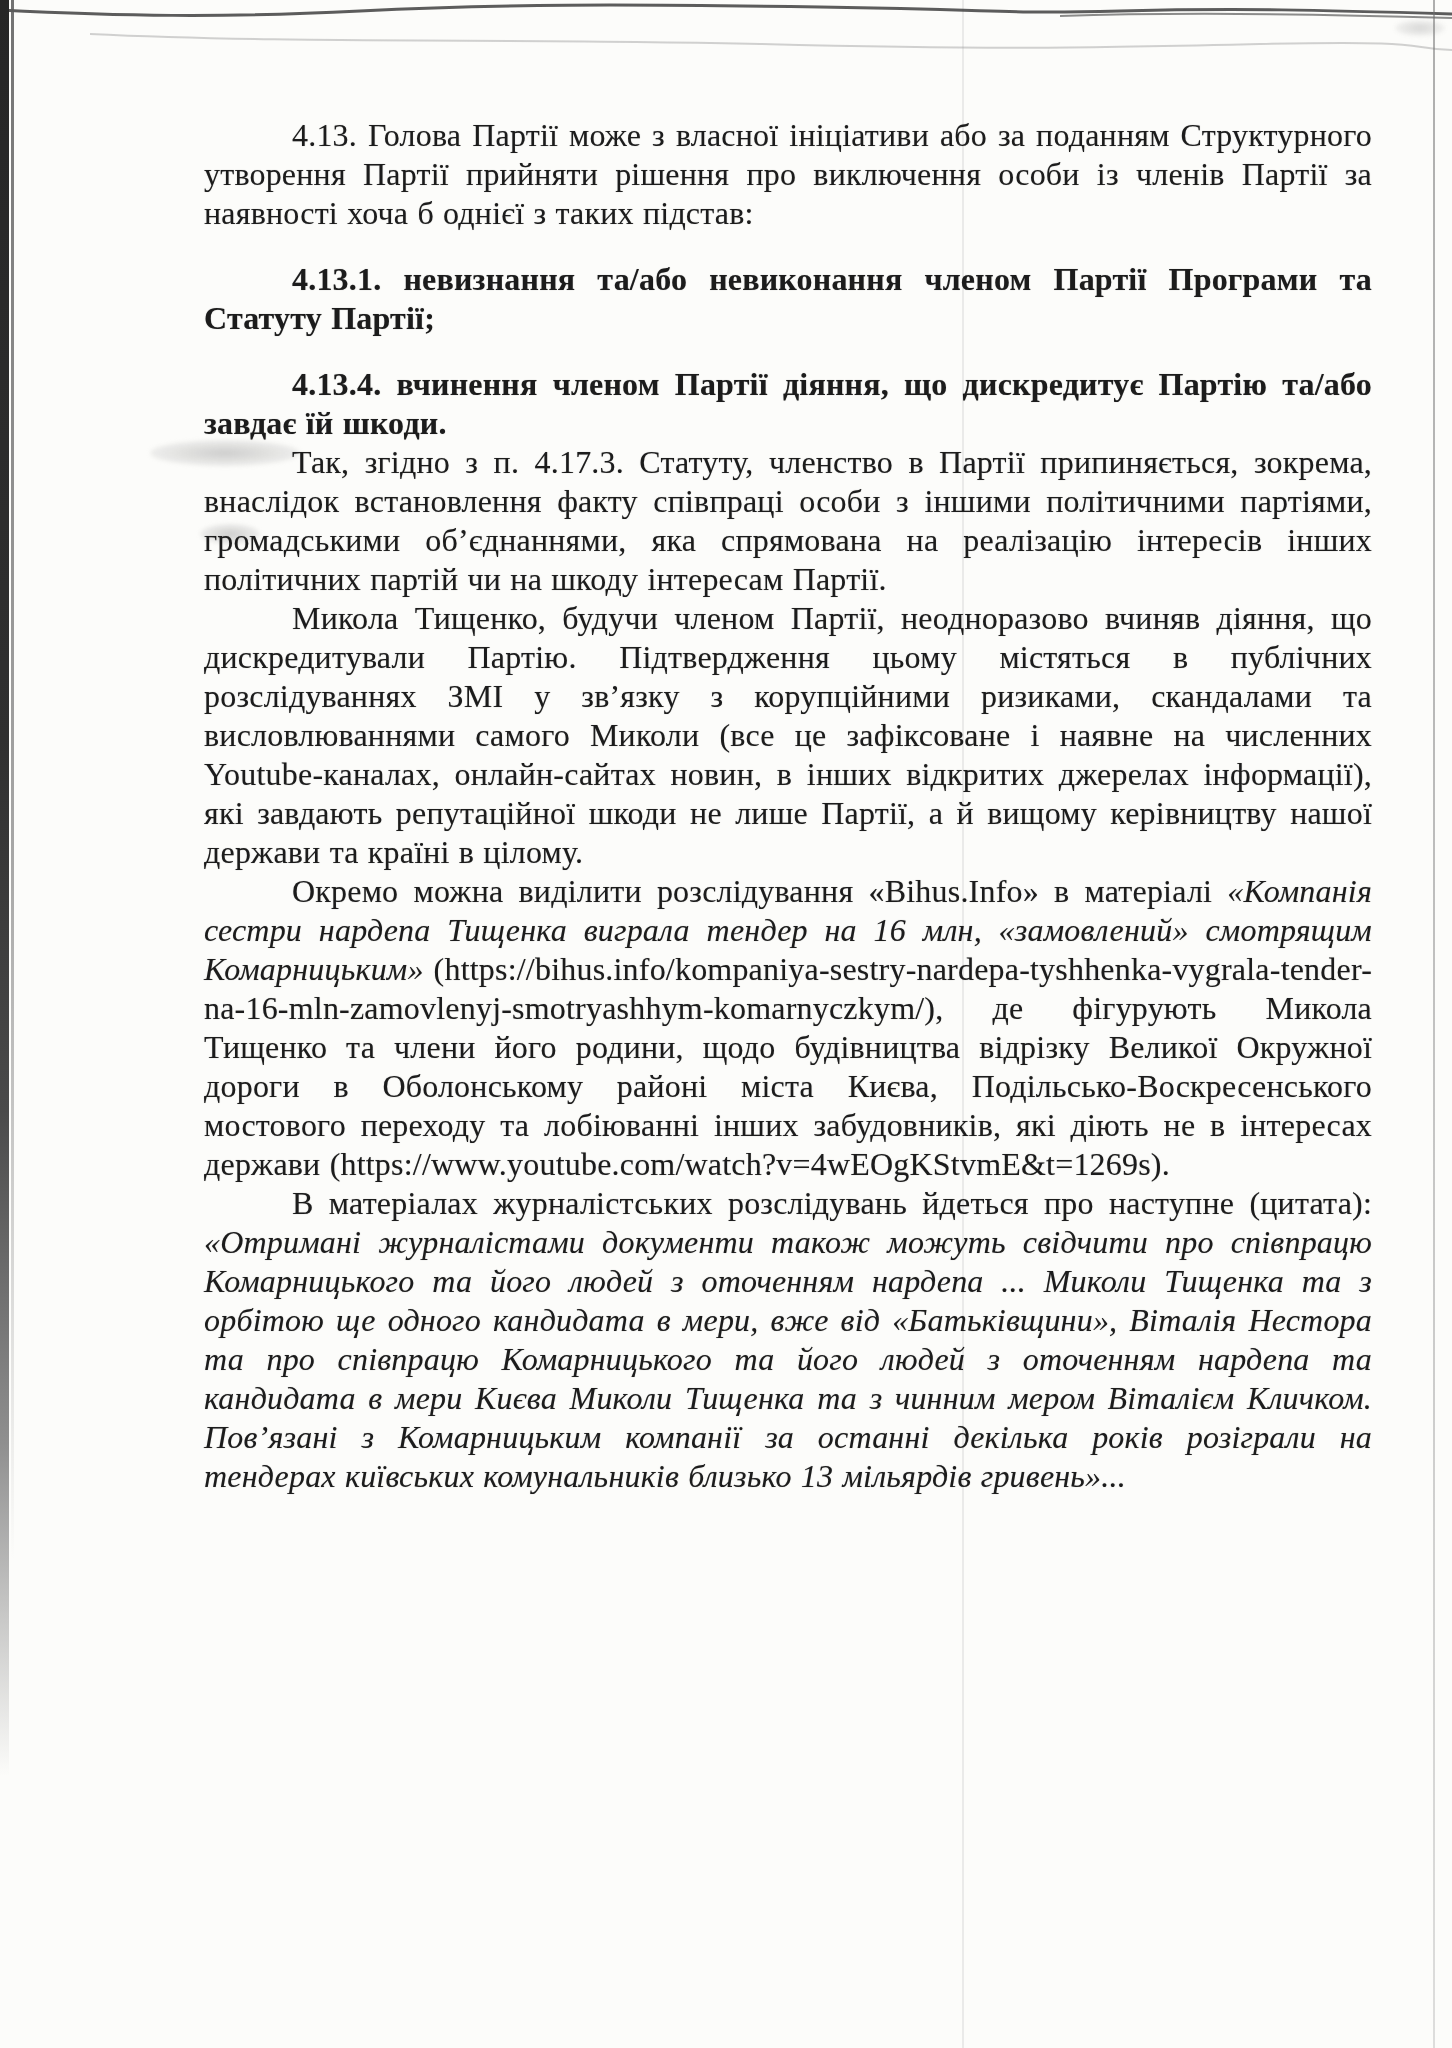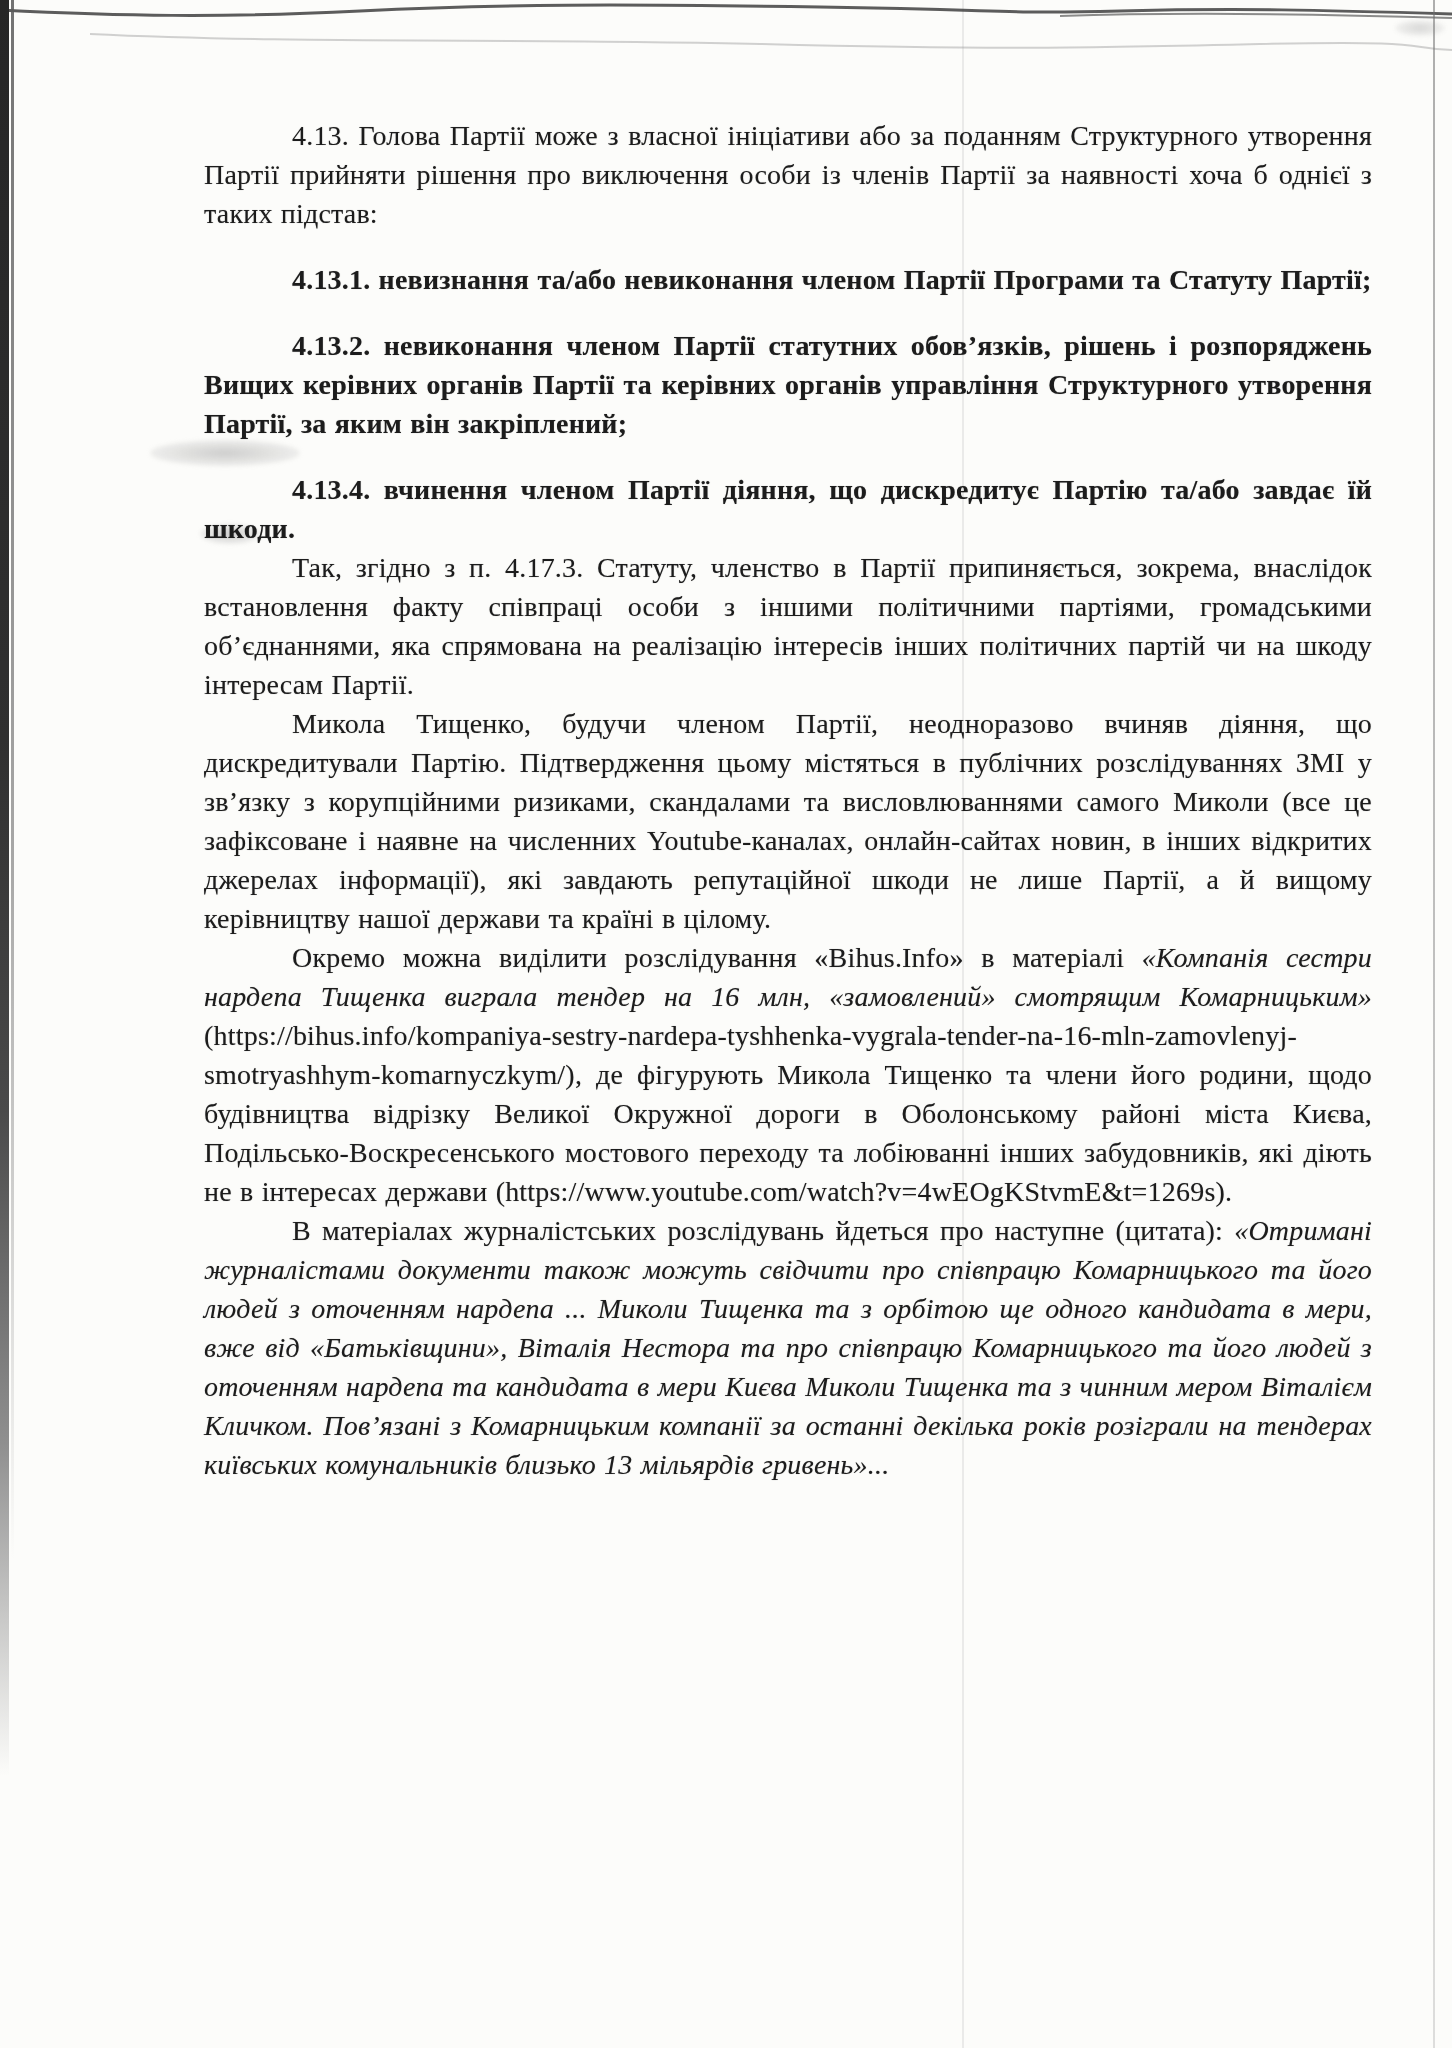--- a/index.html
+++ b/index.html
@@ -78,21 +78,21 @@
   .smudge-a { left: 150px; top: 440px; width: 150px; height: 26px; }
   .smudge-b { left: 200px; top: 524px; width: 60px;  height: 20px; }
   .smudge-c { left: 1395px; top: 20px; width: 50px; height: 16px; opacity: .8; }
   
   .text-block {
     position: absolute;
     left: 204px;
     top: 116px;
     width: 1168px;
     z-index: 1;
-    font-size: 28px;
+    font-size: 32px;
     line-height: 39px;
     letter-spacing: 0.2px;
     text-align: justify;
     color: var(--ink, #1c1c1c);
   }
   .para {
     margin: 0;
     text-indent: 88px;
     text-shadow: 0 0 1px rgba(25,25,25,0.35);
     word-spacing: 1px;
@@ -114,21 +114,20 @@
   <div class="left-line"></div>
   <div class="fold-line"></div>
   <div class="right-streak"></div>
   <div class="smudge smudge-a"></div>
   <div class="smudge smudge-b"></div>
   <div class="smudge smudge-c"></div>
 
   <div class="text-block">
       <p class="para"><span class="run">4.13. Голова Партії може з власної ініціативи або за поданням Структурного утворення Партії прийняти рішення про виключення особи із членів Партії за наявності хоча б однієї з таких підстав:</span></p>
       <p class="para bold"><span class="run">4.13.1. невизнання та/або невиконання членом Партії Програми та Статуту Партії;</span></p>
-      <p class="para bold"><span class="run">4.13.2. невиконання членом Партії статутних обов’язків, рішень і розпоряджень Вищих керівних органів Партії та керівних органів управління Структурного утворення Партії, за яким він закріплений;</span></p>
       <p class="para bold"><span class="run">4.13.4. вчинення членом Партії діяння, що дискредитує Партію та/або завдає їй шкоди.</span></p>
       <p class="para"><span class="run">Так, згідно з п. 4.17.3. Статуту, членство в Партії припиняється, зокрема, внаслідок встановлення факту співпраці особи з іншими політичними партіями, громадськими об’єднаннями, яка спрямована на реалізацію інтересів інших політичних партій чи на шкоду інтересам Партії.</span></p>
       <p class="para"><span class="run">Микола Тищенко, будучи членом Партії, неодноразово вчиняв діяння, що дискредитували Партію. Підтвердження цьому містяться в публічних розслідуваннях ЗМІ у зв’язку з корупційними ризиками, скандалами та висловлюваннями самого Миколи (все це зафіксоване і наявне на численних Youtube-каналах, онлайн-сайтах новин, в інших відкритих джерелах інформації), які завдають репутаційної шкоди не лише Партії, а й вищому керівництву нашої держави та країні в цілому.</span></p>
       <p class="para"><span class="run">Окремо можна виділити розслідування «Bihus.Info» в матеріалі </span><span class="run italic">«Компанія сестри нардепа Тищенка виграла тендер на 16 млн, «замовлений» смотрящим Комарницьким»</span><span class="run"> (https://bihus.info/kompaniya-sestry-nardepa-tyshhenka-vygrala-tender-na-16-mln-zamovlenyj-smotryashhym-komarnyczkym/), де фігурують Микола Тищенко та члени його родини, щодо будівництва відрізку Великої Окружної дороги в Оболонському районі міста Києва, Подільсько-Воскресенського мостового переходу та лобіюванні інших забудовників, які діють не в інтересах держави (https://www.youtube.com/watch?v=4wEOgKStvmE&amp;t=1269s).</span></p>
       <p class="para"><span class="run">В матеріалах журналістських розслідувань йдеться про наступне (цитата): </span><span class="run italic">«Отримані журналістами документи також можуть свідчити про співпрацю Комарницького та його людей з оточенням нардепа ... Миколи Тищенка та з орбітою ще одного кандидата в мери, вже від «Батьківщини», Віталія Нестора та про співпрацю Комарницького та його людей з оточенням нардепа та кандидата в мери Києва Миколи Тищенка та з чинним мером Віталієм Кличком. Пов’язані з Комарницьким компанії за останні декілька років розіграли на тендерах київських комунальників близько 13 мільярдів гривень»...</span></p>
     </div>
 
 </div>
 
 </body></html>

